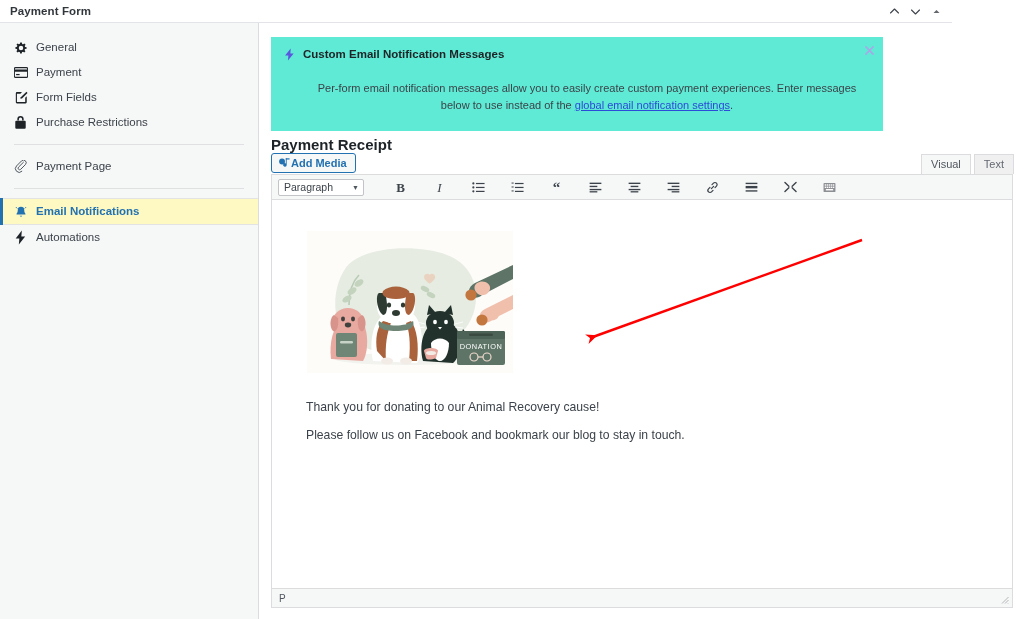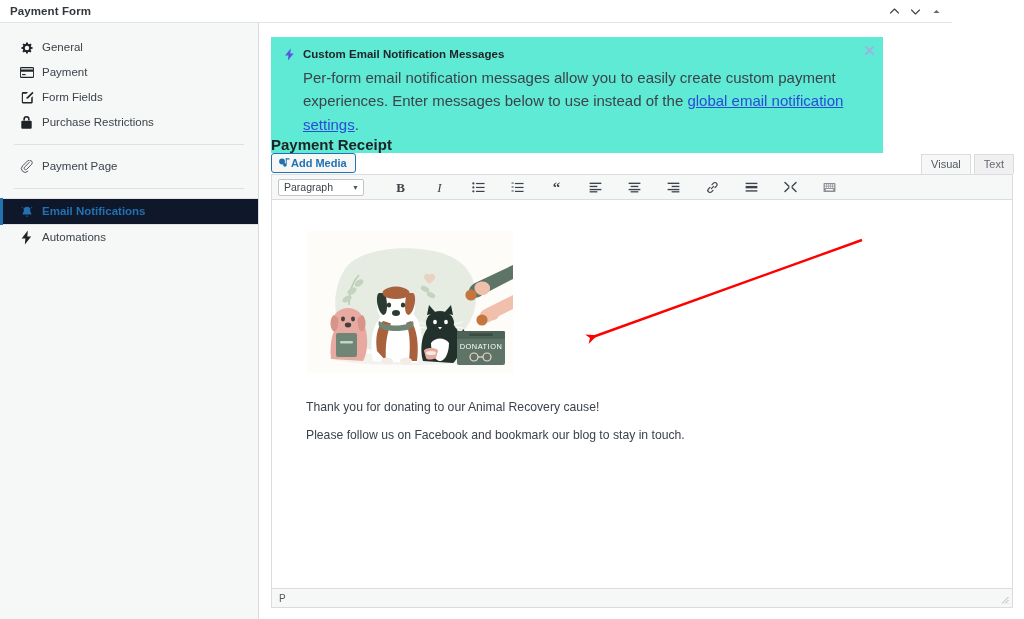--- a/index.html
+++ b/index.html
@@ -57,41 +57,41 @@
     width: 259px;
     height: 596px;
     background: #f6f7f7;
     border-right: 1px solid #dcdcde;
   }
   .side-item {
     position: relative;
     height: 25px;
     display: flex;
     align-items: center;
-    padding-left: 19px;
+    padding-left: 13px;
     cursor: pointer;
     font-size: 11.5px;
     color: #3c434a;
   }
   .side-icon {
     width: 15px; height: 15px;
     margin-right: 8px;
     display: flex; align-items: center; justify-content: center;
     flex: 0 0 15px;
     color: #1d2327;
   }
   .side-icon svg { display:block; }
   .side-label { line-height: 1; white-space: nowrap; }
   .side-sep {
     height: 1px;
     background: #e0e0e2;
     margin: 9px 14px 9px 14px;
   }
   .side-item.active {
-    background: #0f172a;
+    background: #fef9c3;
     border-top: 1px solid #e3e3e4;
     border-bottom: 1px solid #e3e3e4;
     height: 27px;
     margin-left: 0;
   }
   .side-item.active::before {
     content: "";
     position: absolute;
     left: 0; top: -1px; bottom: -1px;
     width: 3px;
@@ -134,26 +134,27 @@
     align-items: center;
     gap: 7px;
   }
   .notice-bolt { width: 13px; height: 14px; display:flex; align-items:center; justify-content:center; }
   .notice-title {
     font-size: 11.5px;
     font-weight: bold;
     color: #1d2327;
   }
   .notice-body {
-    margin-top: 5px;
+    margin-top: 19px;
     margin-left: 20px;
-    font-size: 15px;
+    font-size: 11px;
     line-height: 1.55;
     color: #3c434a;
     max-width: 700px;
+    text-align: center;
   }
   .notice-link {
     color: #2b4bd8;
     text-decoration: underline;
     cursor: pointer;
   }
   .notice-close {
     position: absolute;
     right: 6px; top: 5px;
     width: 16px; height: 16px;

